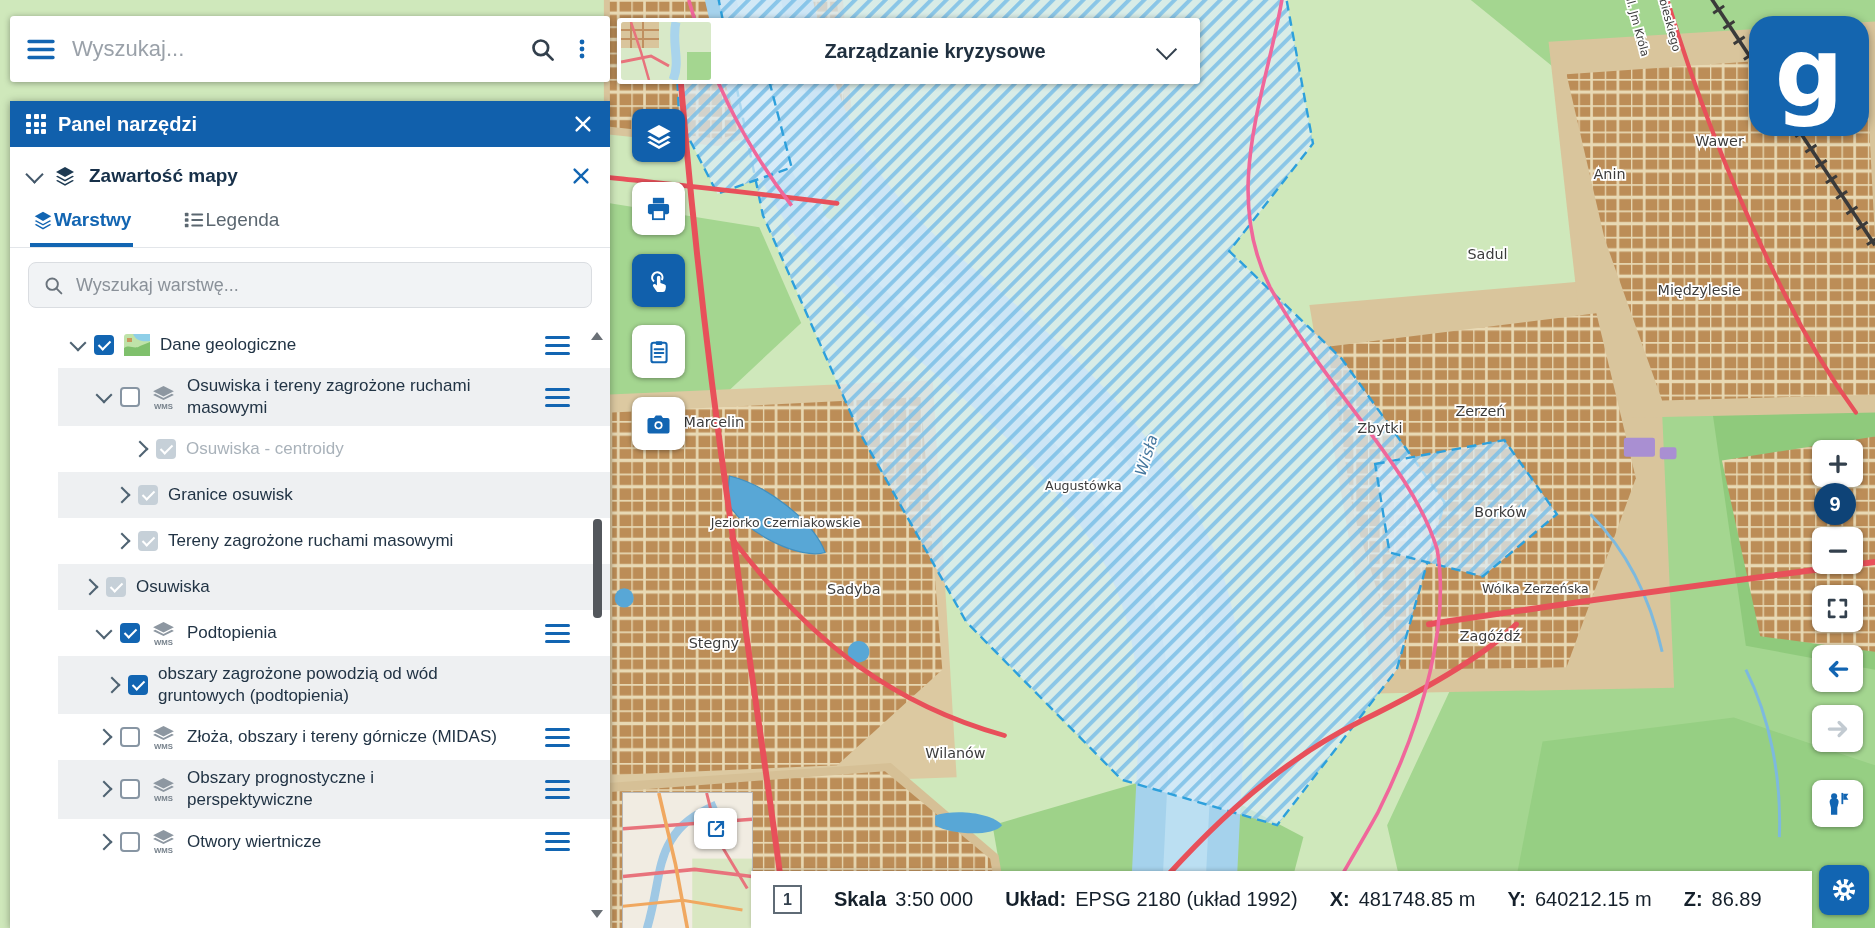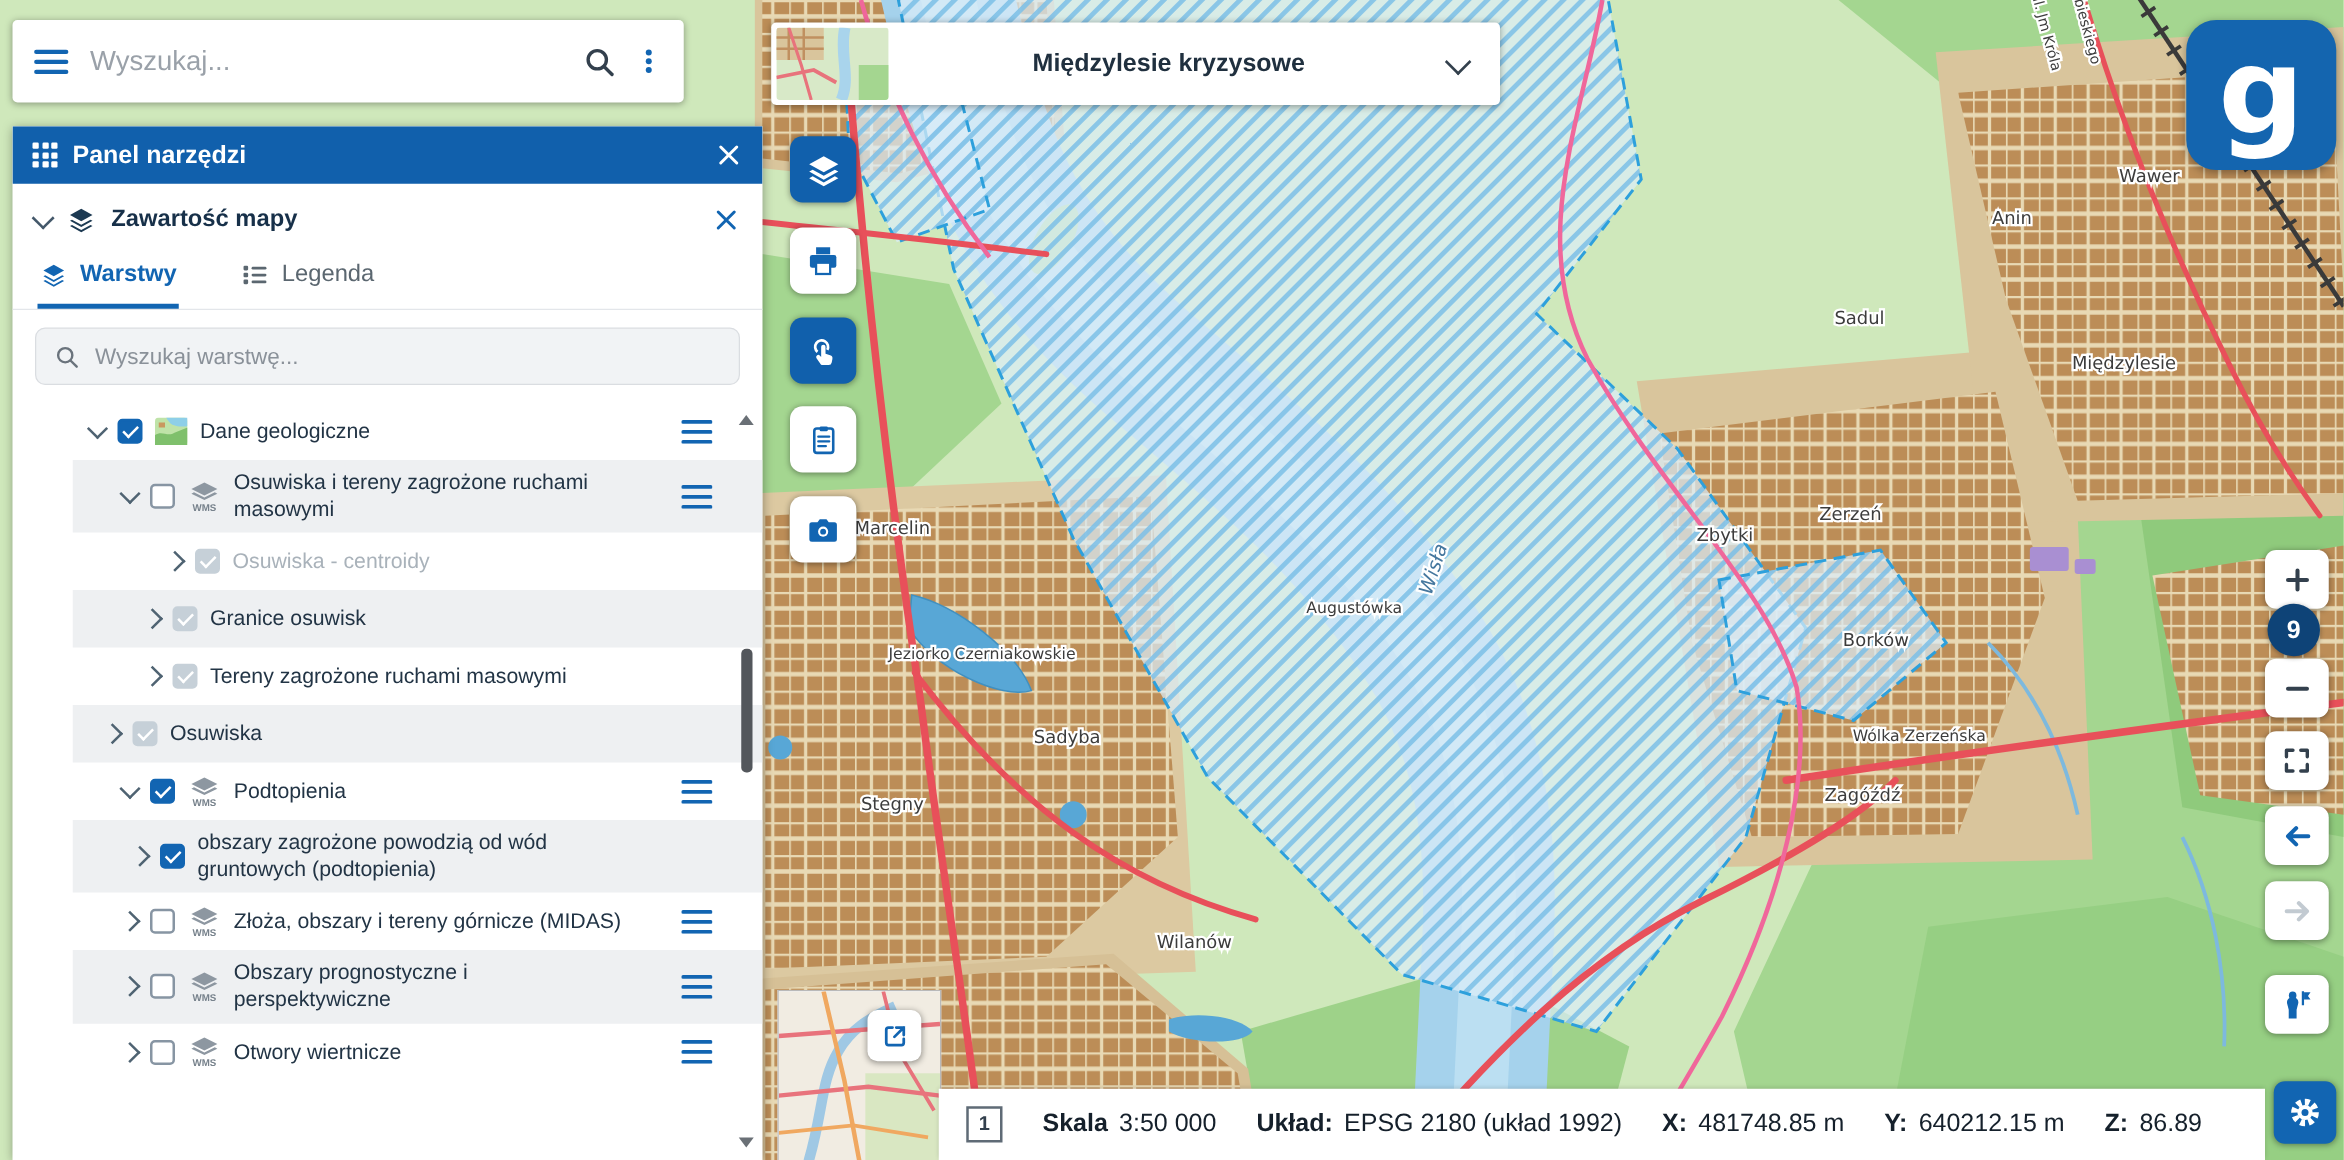--- a/index.html
+++ b/index.html
@@ -8,21 +8,21 @@
 
   
   .map-wrap{position:absolute;inset:0;z-index:0;}
   .map-wrap svg{display:block;width:1875px;height:928px;}
   .maplabel{font-family:"DejaVu Sans","Liberation Sans",sans-serif;fill:#3c3c3c;
     stroke:#ffffff;stroke-width:3px;paint-order:stroke;text-anchor:middle;}
   .maplabel.water{fill:#45779e;font-style:italic;}
   .flood{fill:url(#hatch);stroke:#2da0dc;stroke-width:2;stroke-dasharray:8 5;}
 
   
-  .search-card{position:absolute;left:10px;top:16px;width:537px;height:66px;background:#fff;
+  .search-card{position:absolute;left:10px;top:16px;width:600px;height:66px;background:#fff;
     border-radius:4px;box-shadow:0 1px 6px rgba(0,0,0,.35);display:flex;align-items:center;
     padding:0 16px;gap:14px;z-index:30;box-sizing:border-box;}
   .search-card input{flex:1;border:none;outline:none;font-size:22px;color:#333;
     font-family:inherit;background:transparent;min-width:0;}
   .search-card input::placeholder{color:#9aa1a9;}
   .icon-btn{display:flex;align-items:center;justify-content:center;background:none;border:none;
     padding:0;cursor:pointer;}
 
   
   .tools-card{position:absolute;left:10px;top:101px;width:600px;height:827px;background:#fff;
@@ -34,21 +34,21 @@
   .grid-icon i{background:#fff;border-radius:1px;}
   .panel-title{font-weight:bold;font-size:20px;}
   .spacer{margin-left:auto;}
   .mc-header{display:flex;align-items:center;gap:12px;padding:17px 18px 13px;}
   .mc-title{font-weight:bold;font-size:19px;color:#173049;}
   .chev{width:11px;height:11px;flex:none;border-right:2.4px solid #44586a;
     border-bottom:2.4px solid #44586a;display:inline-block;}
   .chev.down{transform:rotate(45deg);margin-top:-4px;}
   .chev.right{transform:rotate(-45deg);}
   .tabs{display:flex;gap:48px;padding:0 20px;border-bottom:1px solid #e3e6ea;flex:none;}
-  .tab{display:flex;align-items:center;gap:10px;padding:8px 2px 12px;font-size:19px;cursor:pointer;
+  .tab{display:flex;align-items:center;gap:0;padding:8px 2px 12px;font-size:19px;cursor:pointer;
     border-bottom:4px solid transparent;color:#5b6770;}
   .tab.active{color:#1265b2;font-weight:bold;border-bottom-color:#1265b2;}
   .layer-search{margin:14px 18px;height:44px;flex:none;background:#f1f3f5;border:1px solid #dadde1;
     border-radius:8px;display:flex;align-items:center;gap:10px;padding:0 14px;color:#6a737c;}
   .layer-search input{flex:1;border:none;outline:none;background:transparent;font-size:18px;
     color:#333;font-family:Liberation Sans, sans-serif;}
   .layer-search input::placeholder{color:#8a9199;}
   .layer-tree{position:relative;flex:1;overflow:hidden;margin-left:48px;}
   .layer-rows{position:absolute;inset:0 0 0 0;}
   .layer-row{display:flex;align-items:center;gap:10px;min-height:46px;box-sizing:border-box;
@@ -257,21 +257,21 @@
       <svg viewBox="0 0 90 58" width="90" height="58">
         <rect width="90" height="58" fill="#d8e9c8"></rect>
         <rect x="0" y="0" width="38" height="26" fill="#d9c59c"></rect>
         <path d="M0,8 H38 M0,17 H38 M10,0 V26 M22,0 V26" stroke="#c09060" stroke-width="2"></path>
         <path d="M55,0 C50,20 60,40 52,58" stroke="#a9d4ec" stroke-width="9" fill="none"></path>
         <rect x="66" y="30" width="24" height="28" fill="#a4d690"></rect>
         <path d="M0,40 L30,34 48,44" stroke="#e8737c" stroke-width="3" fill="none"></path>
         <path d="M10,0 L20,30 28,58" stroke="#e8737c" stroke-width="2.5" fill="none"></path>
       </svg>
     </span>
-    <span class="ctx-label">Międzylesie kryzysowe</span>
+    <span class="ctx-label">Zarządzanie kryzysowe</span>
     <span class="chev down"></span>
   </div>
 
   <div class="logo">
     <svg viewBox="0 0 120 120" width="120" height="120">
       <text x="60" y="90" font-size="96" font-weight="bold" text-anchor="middle" fill="#fff" font-family="DejaVu Sans, Liberation Sans, sans-serif">g</text>
     </svg>
   </div>
 
   <button class="nav-btn" style="top:440px">

